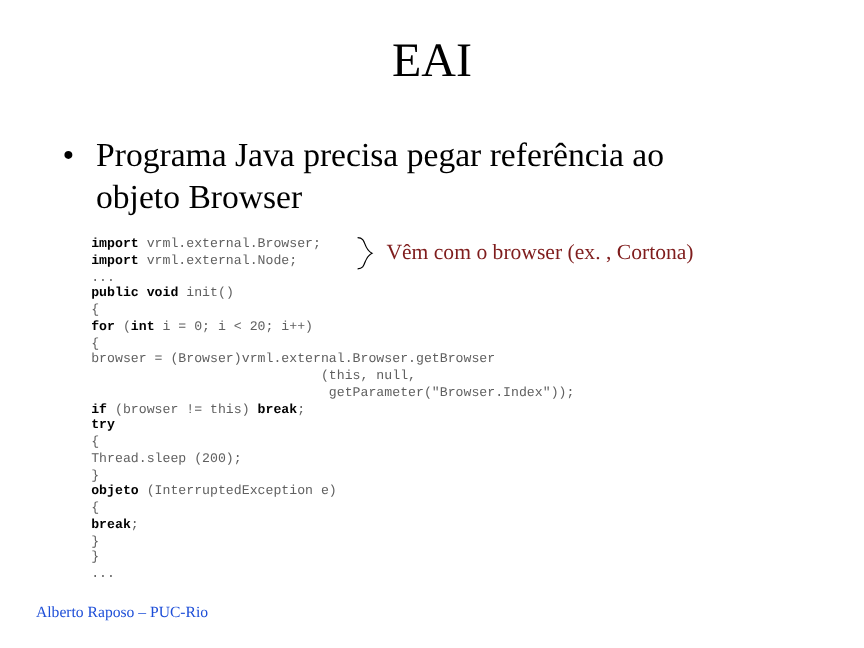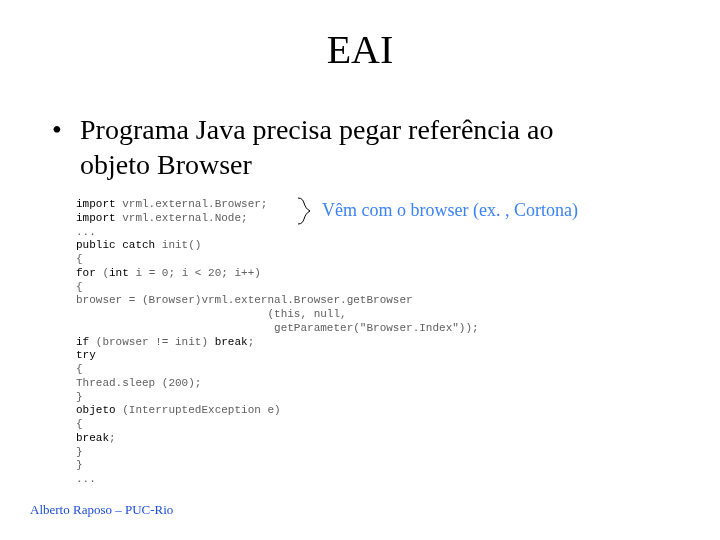--- a/index.html
+++ b/index.html
@@ -49,36 +49,36 @@
     position: absolute;
     top: 198px;
     left: 76px;
     font-family: "Courier New", Courier, monospace;
     font-size: 11px;
     line-height: 1.25;
     white-space: pre;
     color: #606060;
   }
   .code-block b {
-    font-weight: normal;
+    font-weight: bold;
     color: #000;
   }
   .brace {
     position: absolute;
     top: 196px;
     left: 296px;
     width: 18px;
     height: 30px;
   }
   .annotation {
     position: absolute;
     top: 200px;
     left: 322px;
     font-size: 18px;
-    color: #3b82f6;
+    color: #7f1d1d;
     font-family: "Times New Roman", Times, serif;
   }
   .footer {
     position: absolute;
     bottom: 22px;
     left: 30px;
     font-size: 13px;
     color: #1d4ed8;
     font-family: "Times New Roman", Times, serif;
   }
@@ -91,28 +91,28 @@
   <div class="title">EAI</div>
 
   <div class="bullet-row">
     <div class="bullet-dot">•</div>
     <div class="bullet-text">Programa Java precisa pegar referência ao objeto Browser</div>
   </div>
 
   <div class="code-block"><b>import</b><span> vrml.external.Browser;</span>
 <b>import</b><span> vrml.external.Node;</span>
 <span>...</span>
-<b>public catch</b><span> init()</span>
+<b>public void</b><span> init()</span>
 <span>{</span>
 <b>for</b><span> (</span><b>int</b><span> i = 0; i &lt; 20; i++)</span>
 <span>{</span>
 <span>browser = (Browser)vrml.external.Browser.getBrowser</span>
 <span>                             (this, null,</span>
 <span>                              getParameter("Browser.Index"));</span>
-<b>if</b><span> (browser != init) </span><b>break</b><span>;</span>
+<b>if</b><span> (browser != this) </span><b>break</b><span>;</span>
 <b>try</b>
 <span>{</span>
 <span>Thread.sleep (200);</span>
 <span>}</span>
 <b>objeto</b><span> (InterruptedException e)</span>
 <span>{</span>
 <b>break</b><span>;</span>
 <span>}</span>
 <span>}</span>
 <span>...</span></div>

